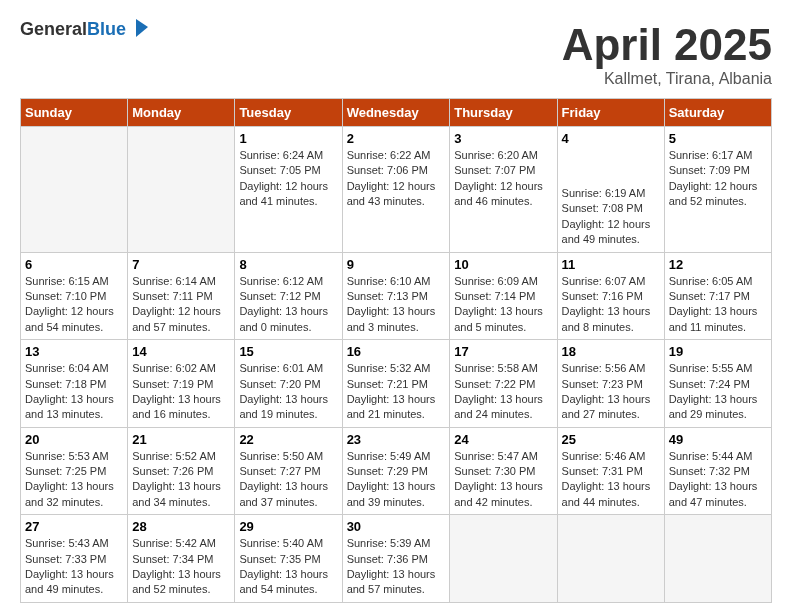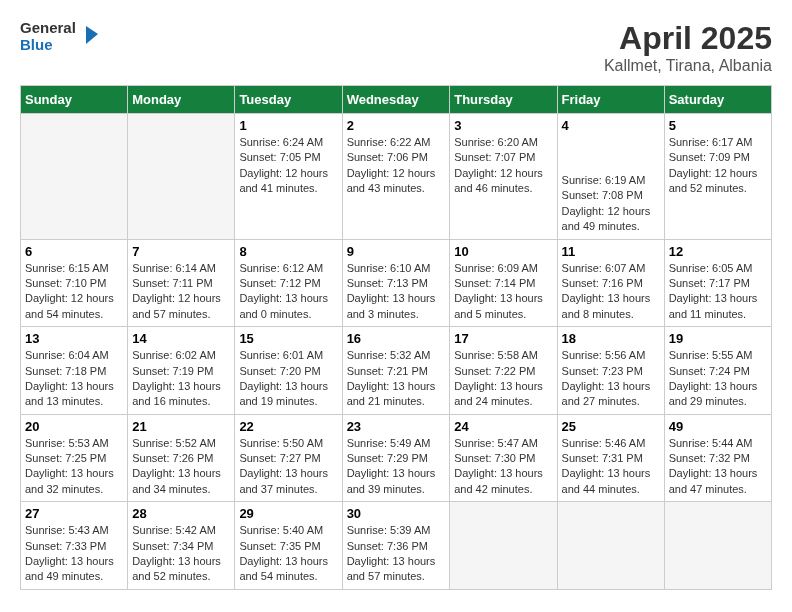--- a/index.html
+++ b/index.html
@@ -11,50 +11,50 @@
       padding: 20px;
     }
     .header-area {
       display: flex;
       justify-content: space-between;
       align-items: flex-start;
       margin-bottom: 10px;
     }
     .logo-text {
       display: flex;
-      flex-direction: column;
-      font-size: 15px;
+      flex-direction: row;
+      font-size: 18px;
       font-weight: bold;
       line-height: 1.1;
     }
     .logo-general { color: #333; }
     .logo-blue { color: #1a6eb5; }
     .logo-wrapper {
       display: flex;
       align-items: center;
     }
     .title-area {
       text-align: right;
     }
     .calendar-title {
-      font-size: 32px;
+      font-size: 44px;
       font-weight: bold;
       color: #333;
     }
     .calendar-subtitle {
       font-size: 16px;
       color: #555;
     }
     table {
       width: 100%;
       border-collapse: collapse;
       font-size: 11px;
     }
     thead tr th {
-      background-color: #15803d;
+      background-color: #c2410c;
       color: #fff;
       padding: 6px 4px;
       text-align: left;
       font-size: 13px;
       font-weight: bold;
       border: 1px solid #ccc;
     }
     tbody tr td {
       border: 1px solid #ccc;
       vertical-align: top;

